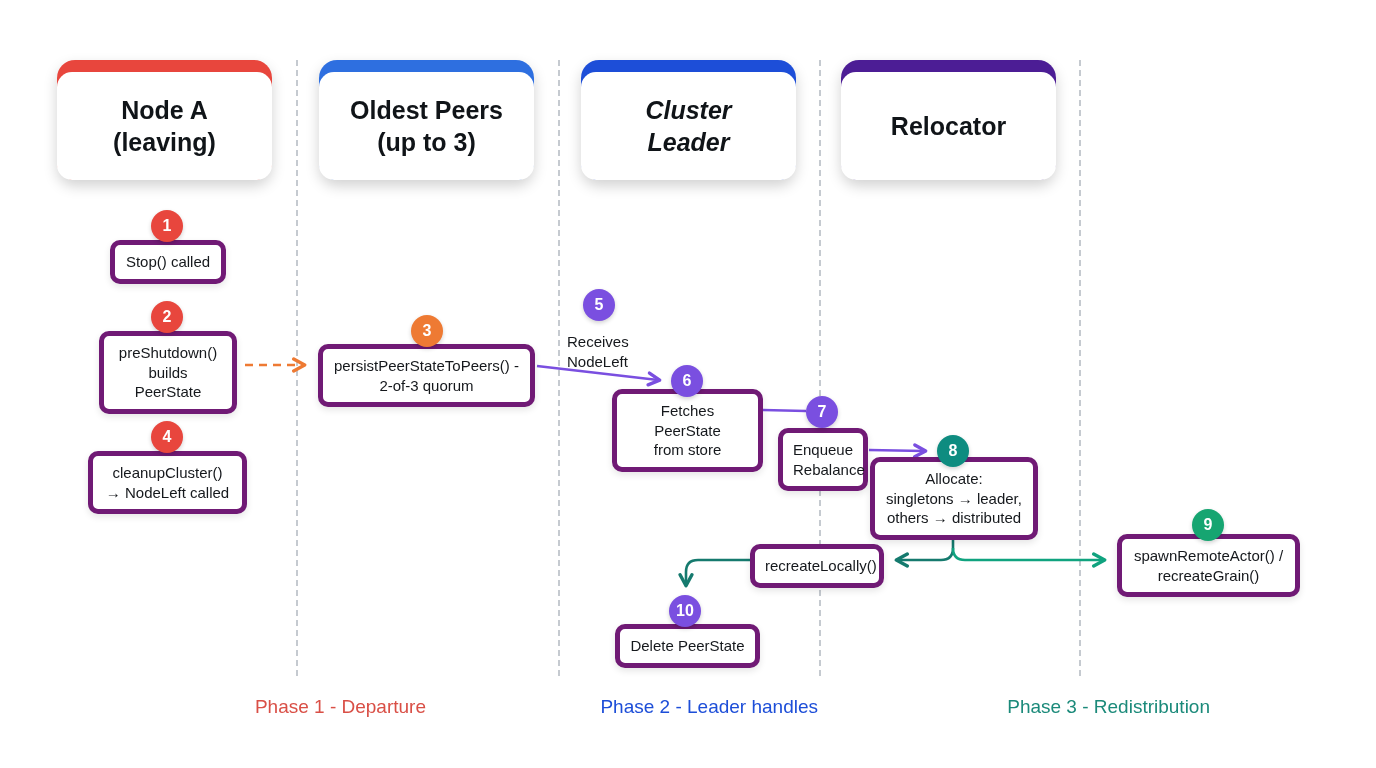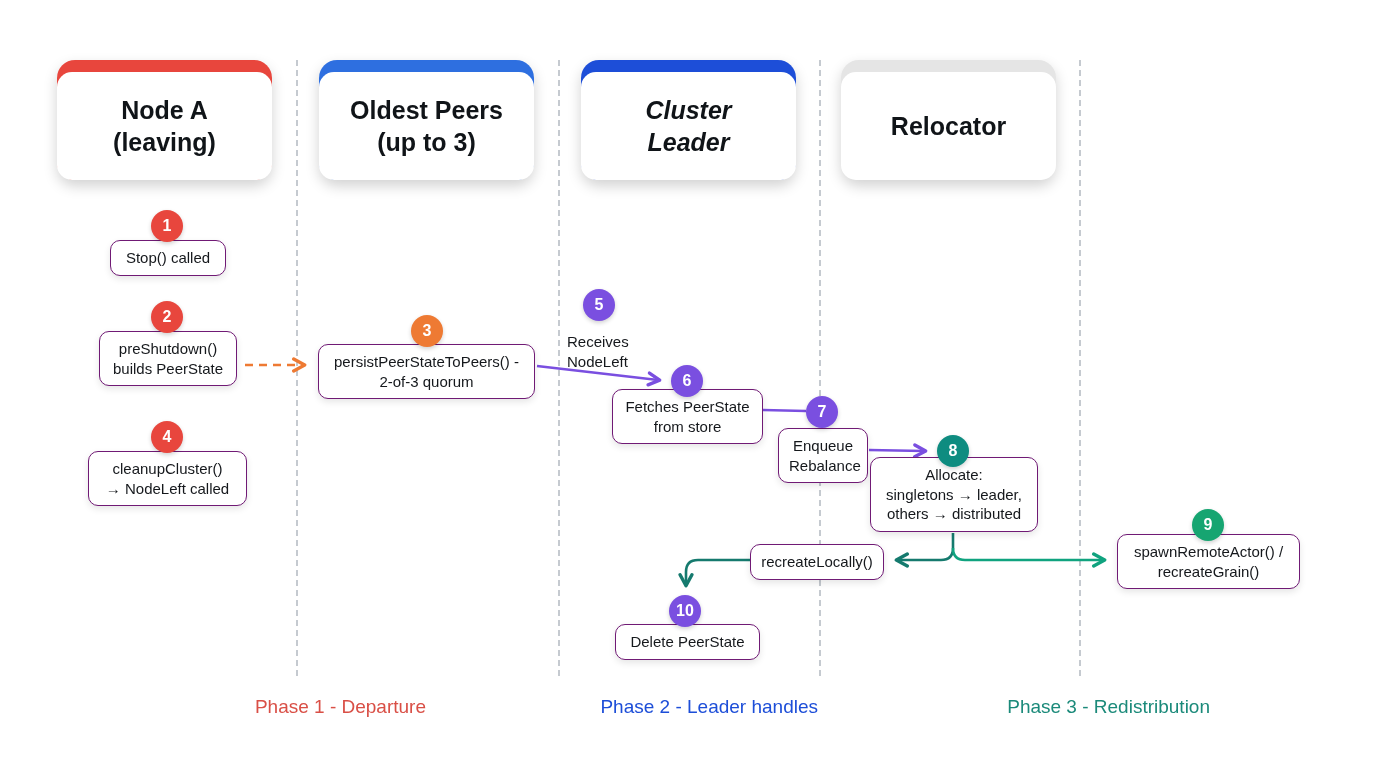--- a/index.html
+++ b/index.html
@@ -30,40 +30,40 @@
     display:flex; align-items:center; justify-content:center;
     text-align:center;
   }
   .lane-title {
     font-size:25px; font-weight:700; color:#101418;
     line-height:1.28; white-space:pre-line;
   }
   .bg-red    { background:#e8463d; }
   .bg-blue   { background:#2e6fe0; }
   .bg-purple { background:#1d4ed8;font-style:italic; }
-  .bg-teal   { background:#e5e5e5; }
+  .bg-teal   { background:#4c1d95; }
   .bg-green  { background:#16a571; }
 
   
   .step-circle {
     position:absolute; width:32px; height:32px; border-radius:50%;
     display:flex; align-items:center; justify-content:center;
     color:#fff; font-weight:700; font-size:16px; z-index:5;
     box-shadow:0 2px 4px rgba(0,0,0,.18);
   }
   .c-red    { background:#e8463d; }
   .c-orange { background:#ee7a33; }
   .c-purple { background:#7a4fe0; }
   .c-teal   { background:#0e8c80; }
   .c-green  { background:#16a571; }
 
   
   .step-card {
     position:absolute; background:#ffffff;
-    border:1px solid #701a75; border-radius:10px;
+    border:5px solid #701a75; border-radius:10px;
     box-shadow:0 3px 7px rgba(0,0,0,.10);
     padding:7px 10px; text-align:center; z-index:3;
   }
   .step-label {
     font-size:15px; color:#15181c; line-height:1.3; white-space:pre-line;
   }
   .free-text {
     position:absolute; font-size:15px; color:#15181c; line-height:1.3;
     white-space:pre-line; z-index:3;
   }

